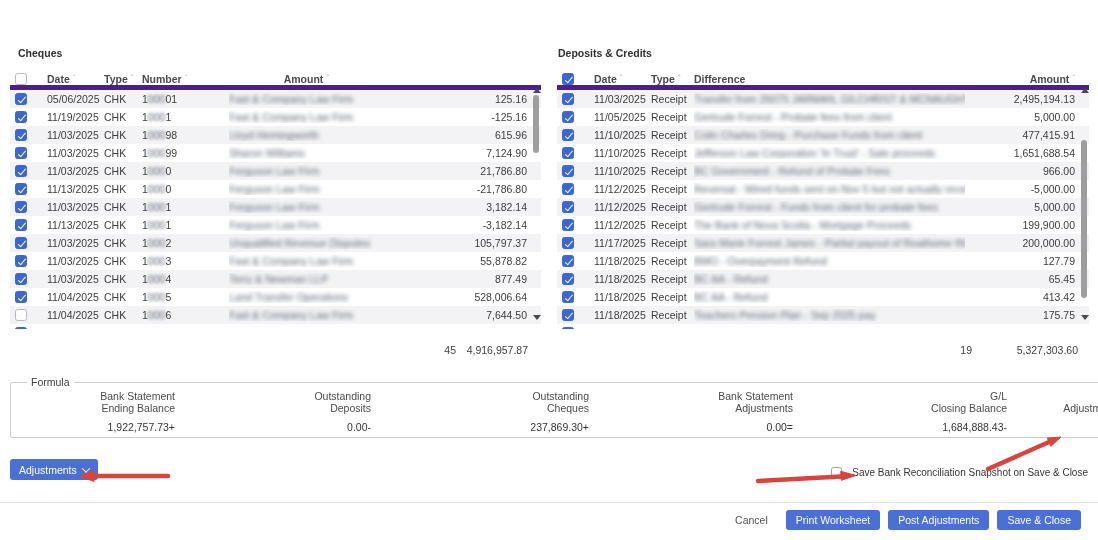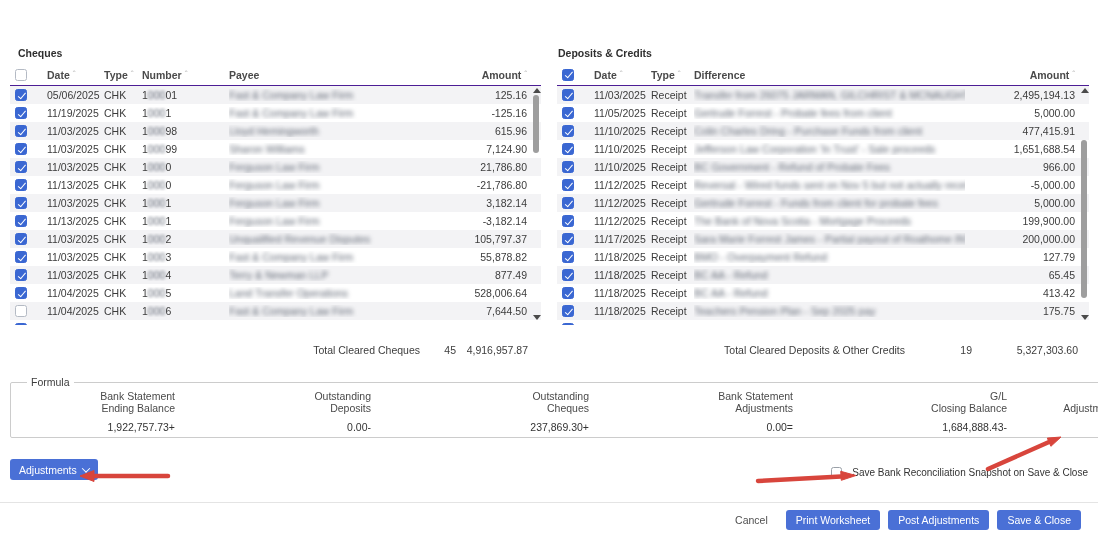--- a/index.html
+++ b/index.html
@@ -11,21 +11,21 @@
   .title{color:#fff;font-size:15px;font-weight:500;margin-left:18px;letter-spacing:.2px;}
   .close{position:absolute;right:16px;top:10px;color:#1c2535;font-size:14px;font-weight:700;cursor:pointer;line-height:18px;}
 
   
   .sec-label{position:absolute;top:47px;font-size:10.5px;font-weight:700;color:#2f2f2f;}
   .lbl-cheques{left:18px;} .lbl-deposits{left:558px;}
 
   
   .table{position:absolute;top:64px;height:260px;}
   .t-left{left:10px;width:531px;} .t-right{left:557px;width:532px;}
-  .thead{display:flex;height:21px;align-items:center;border-bottom:1px solid #4c1d95;
+  .thead{display:flex;height:21px;align-items:flex-end;border-bottom:5px solid #4c1d95;
     font-size:10.5px;font-weight:700;color:#4a4a4a;}
   .tbody{height:239px;overflow:hidden;}
   .trow{display:flex;height:18px;align-items:center;font-size:10.5px;color:#3c3c3c;}
   .trow.alt{background:#f3f3f5;}
   .cell{white-space:nowrap;overflow:hidden;}
   .c-cb{width:32px;padding-left:5px;display:flex;align-items:center;}
   .c-date{width:57px;} .c-type{width:38px;}
   .t-right .c-type{width:43px;}
   .c-num{width:87px;} .c-payee{flex:1;} .c-desc{flex:1;}
   .c-amt{width:100px;text-align:right;padding-right:14px;}
@@ -102,24 +102,20 @@
   <div class="sec-label lbl-deposits">Deposits &amp; Credits</div>
 
   <div class="table t-left">
     <div class="thead">
       <span class="cell c-cb">
           <span class="cb"></span>
         </span>
       <span class="cell c-date"><span>Date</span><span class="tick">ˆ</span></span>
       <span class="cell c-type"><span>Type</span><span class="tick">ˆ</span></span>
       <span class="cell c-num"><span>Number</span><span class="tick">ˆ</span></span>
-      <span class="cell c-payee th-flex">
-          <span>Payee</span>
-          <span class="tick">ˆ</span>
-        </span>
       <span class="cell c-amt"><span>Amount</span><span class="tick">ˆ</span></span>
     </div>
     <div class="tbody" id="cheques-rows">
         <div class="trow alt">
           <span class="cell c-cb">
             <span class="cb on"></span>
           </span>
           <span class="cell c-date">05/06/2025</span>
           <span class="cell c-type">CHK</span>
           <span class="cell c-num"><span>1</span><span class="blur2">000</span><span>01</span></span>
@@ -405,24 +401,22 @@
           <span class="cell c-amt"></span>
         </div>
       </div>
     <div class="sb">
       <span class="sb-up"></span>
       <span class="sb-thumb"></span>
       <span class="sb-down"></span>
     </div>
   </div>
 
-  <div class="tot tot-l1">Total Cleared Cheques</div>
   <div class="tot tot-l2">45</div>
   <div class="tot tot-l3">4,916,957.87</div>
-  <div class="tot tot-r1">Total Cleared Deposits &amp; Other Credits</div>
   <div class="tot tot-r2">19</div>
   <div class="tot tot-r3">5,327,303.60</div>
 
   <fieldset class="formula">
     <legend>Formula</legend>
     <div class="f-row">
       <div class="f-col">
         <div class="f-l">Bank Statement</div>
         <div class="f-l">Ending Balance</div>
         <div class="f-v">1,922,757.73+</div>

